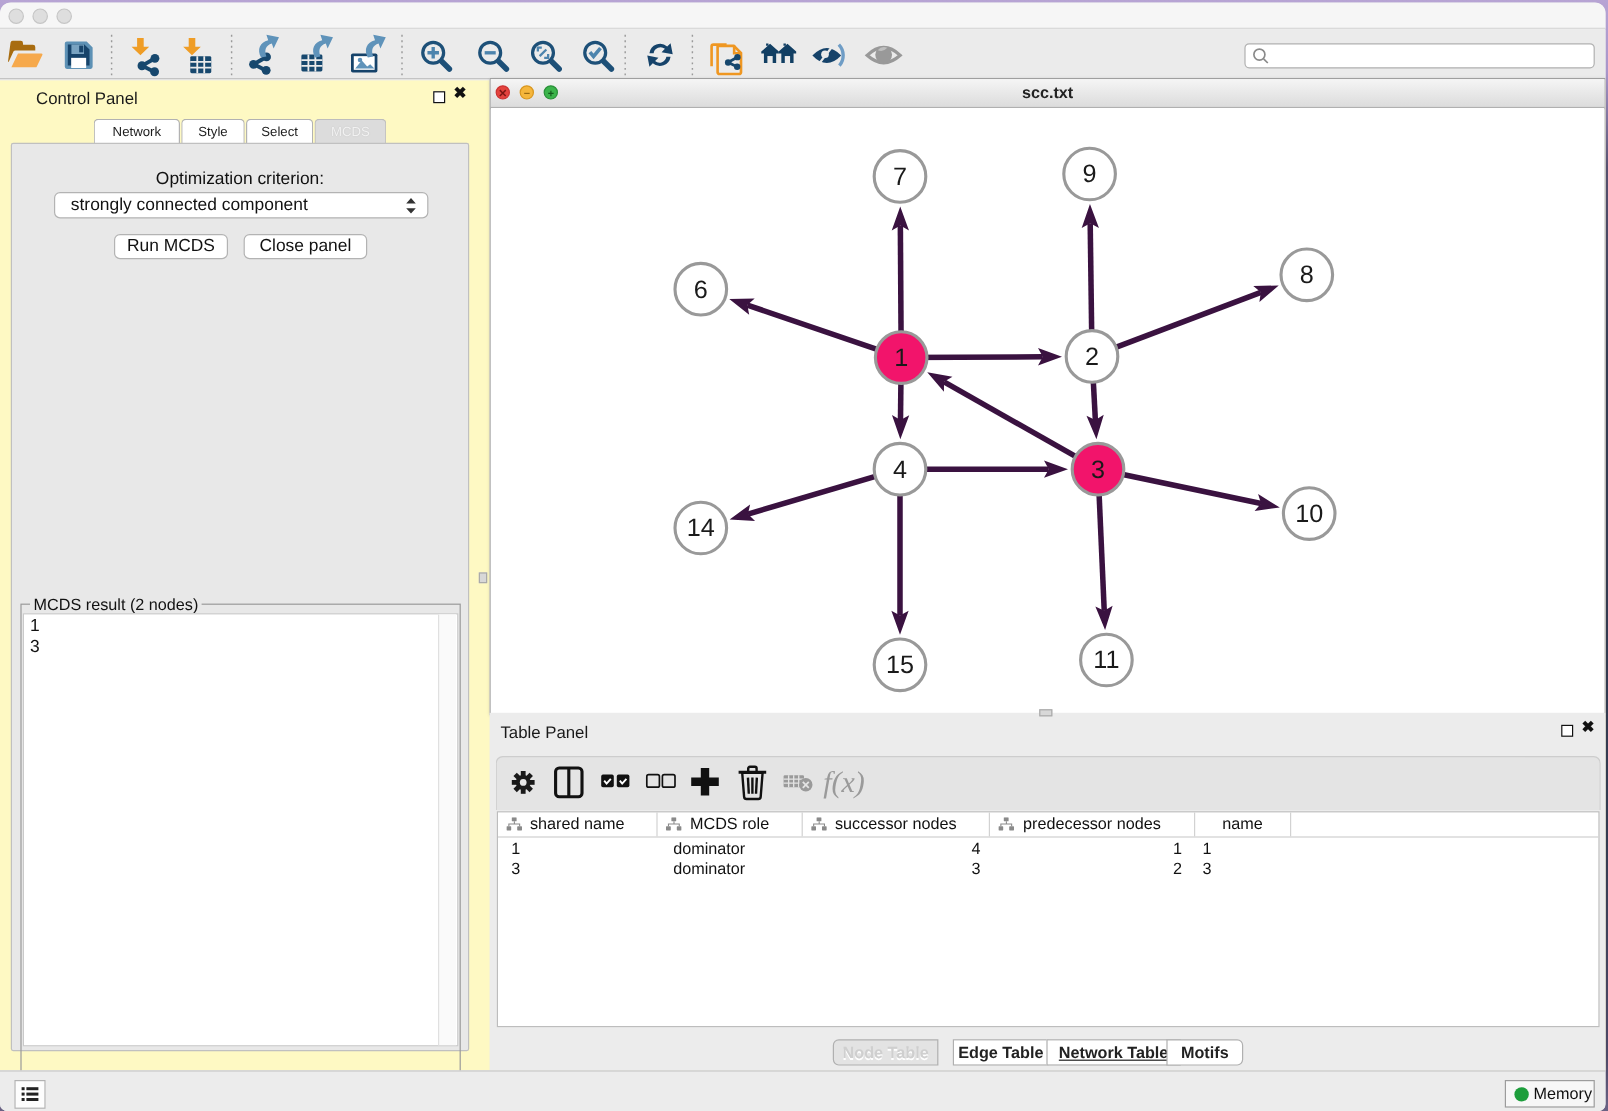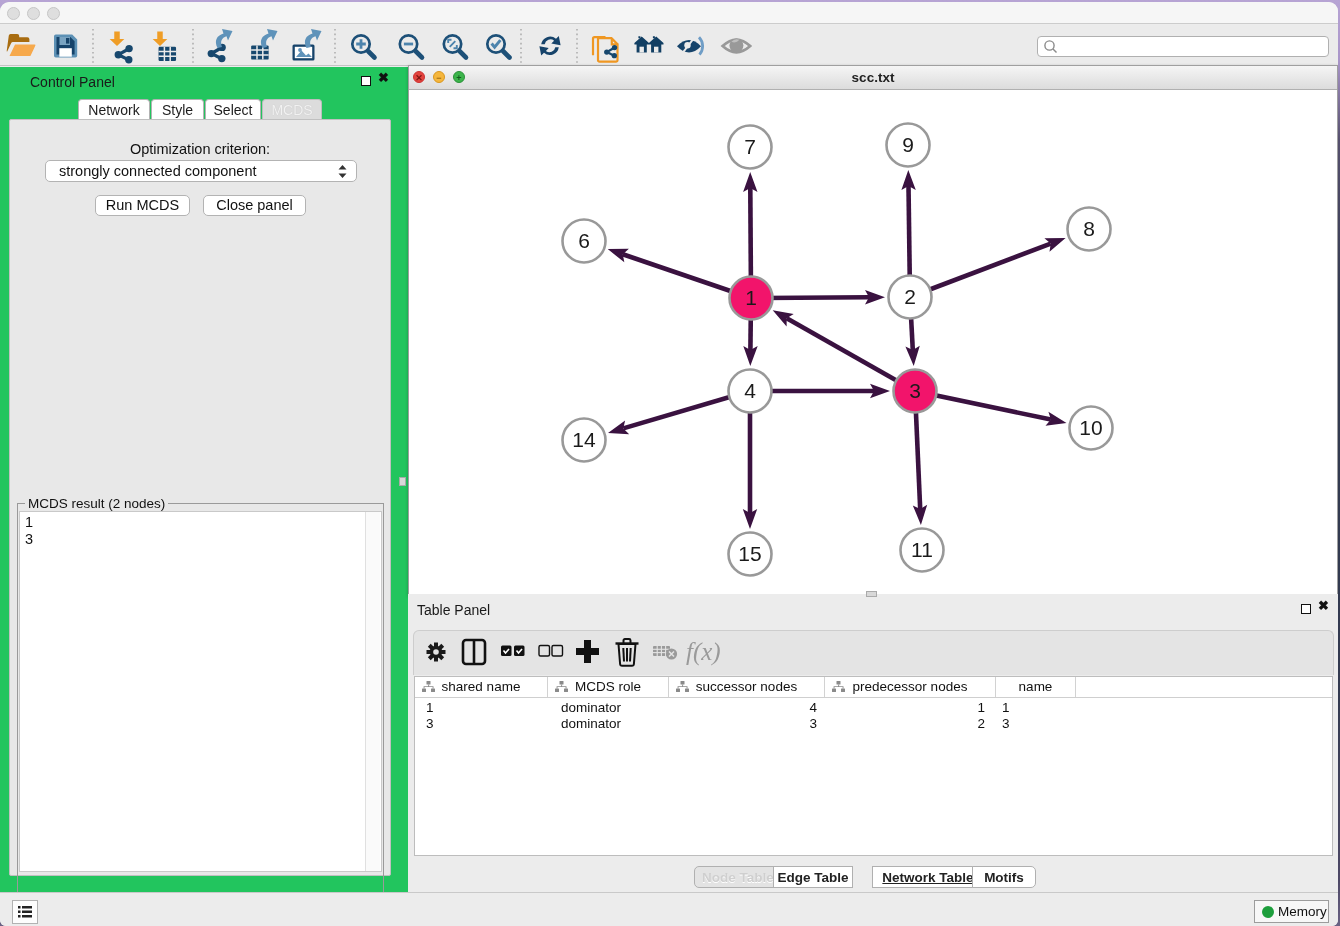--- a/index.html
+++ b/index.html
@@ -15,27 +15,27 @@
 .tl { position:absolute; top:5px; width:13px; height:13px; border-radius:50%;
   background:#dedede; border:1px solid #c6c6c6; }
 #wtitle { position:absolute; top:4px; left:0; width:100%; text-align:center;
   font-size:14px; color:#ababab; }
 
 #toolbar { position:absolute; left:0; top:23px; width:100%; height:41px; background:#ebebeb;
   border-bottom:1px solid #c4c4c4; }
 #search { position:absolute; left:1037px; top:11px; width:292px; height:21px; background:#ffffff;
   border:1px solid #b0b0b0; border-radius:4px; }
 
-#main { position:absolute; left:0; top:65px; width:100%; height:825px; background:#22c55e; }
+#main { position:absolute; left:0; top:65px; width:100%; height:825px; background:#fef9c3; }
 
 #cp-title { position:absolute; left:30px; top:7px; font-size:14px; color:#1a1a1a; }
 .winbtn-sq { position:absolute; width:10px; height:10px; border:1.5px solid #111; background:#fff; }
 .winbtn-x { position:absolute; font-size:13px; font-weight:bold; color:#111; }
 .cptab { position:absolute; top:32px; height:21px; background:#fff; border:1px solid #b2b2b2;
-  border-bottom:none; border-radius:4px 4px 0 0; font-size:14px; color:#1c1c1c;
+  border-bottom:none; border-radius:4px 4px 0 0; font-size:11px; color:#1c1c1c;
   text-align:center; line-height:20px; }
 #cp-body { position:absolute; left:9px; top:52px; width:382px; height:757px;
   background:#e8e8e8; border:1px solid #c0c0c0; border-radius:2px; }
 #opt-label { position:absolute; left:0; top:21px; width:100%; text-align:center;
   font-size:14.5px; color:#111; }
 #dd { position:absolute; left:35px; top:40px; width:312px; height:22px; background:#fff;
   border:1px solid #b3b3b3; border-radius:5px; font-size:14.5px; color:#111; line-height:20px;
   padding-left:13px; }
 .btn { position:absolute; top:75px; height:21px; background:#fff; border:1px solid #b3b3b3;
   border-radius:5px; font-size:14.5px; color:#111; text-align:center; line-height:19px; }
@@ -434,21 +434,21 @@
         <div class="td" style="left:587px; top:23px;">1</div>
         <div class="td" style="left:11px; top:39px;">3</div>
         <div class="td" style="left:146px; top:39px;">dominator</div>
         <div class="td" style="left:262px; top:39px; width:140px; text-align:right;">3</div>
         <div class="td" style="left:430px; top:39px; width:140px; text-align:right;">2</div>
         <div class="td" style="left:587px; top:39px;">3</div>
 
       </div>
       <div class="tptab" style="left:286px; width:88px; background:#e3e3e3; color:#cfcfcf;
         text-shadow:0 1px 0 #fff; border-radius:5px 0 0 5px;">Node Table</div>
-      <div class="tptab" style="left:365px; width:80px;">Edge Table</div>
+      <div class="tptab" style="left:386px; width:80px;">Edge Table</div>
       <div class="tptab" style="left:464px; width:112px;text-decoration:underline;">Network Table</div>
       <div class="tptab" style="left:564px; width:64px; border-radius:0 5px 5px 0;">Motifs</div>
     </div>
   </div>
   <div id="statusbar">
     <div id="listbtn">
       <svg width="24" height="22" viewBox="0 0 24 22">
         <g fill="#222">
             <rect x="5" y="5" width="2.5" height="2.5"></rect>
             <rect x="9" y="5" width="10" height="2.5"></rect>

